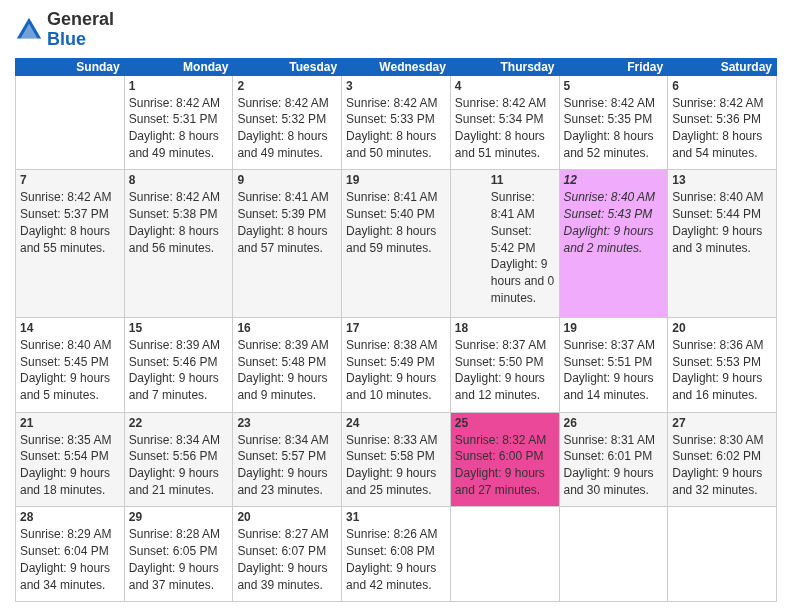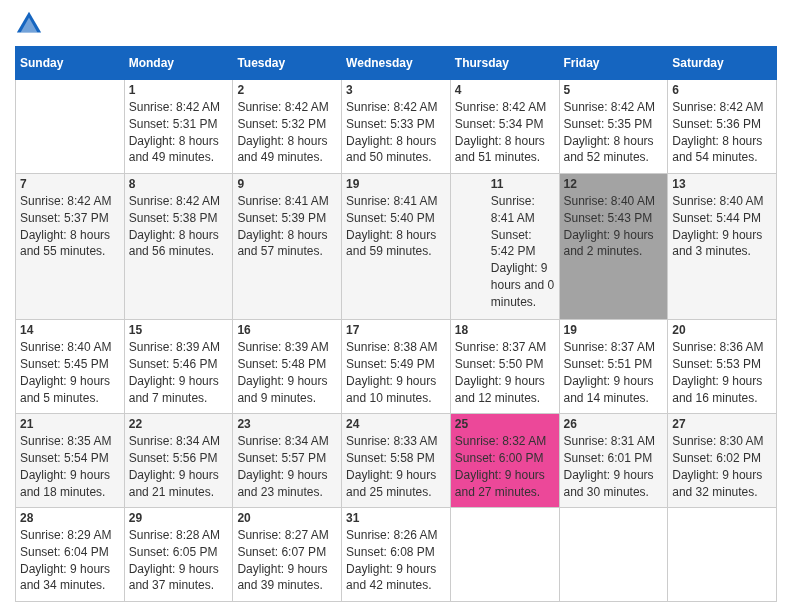--- a/index.html
+++ b/index.html
@@ -54,22 +54,22 @@
     .calendar {
       width: 100%;
       border-collapse: collapse;
       flex: 1;
     }
     .calendar th {
       background-color: #1565C0;
       color: #fff;
       font-size: 12px;
       font-weight: bold;
-      padding: 9px 4px;
-      text-align: left;
+      padding: 1px 4px;
+      text-align: right;
       border: 1px solid #1565C0;
       margin-left: 23px;
     }
     .calendar td {
       border: 1px solid #ccc;
       vertical-align: top;
       padding: 3px 4px;
       width: calc(100% / 7);
       font-size: 10px;
       color: #333;
@@ -90,20 +90,26 @@
 </head>
 <body>
 
 <div class="page">
   <div class="header">
     <div class="logo">
       <svg class="logo-icon" viewBox="0 0 30 30">
         <polygon points="15,2 28,24 2,24" fill="#1565C0"></polygon>
         <polygon points="15,8 24,24 6,24" fill="#fff" opacity="0.4"></polygon>
       </svg>
+      <div>
+        <div class="logo-text">
+          <span class="logo-general">General</span><br>
+          <span class="logo-blue">Blue</span>
+        </div>
+      </div>
     </div>
   </div>
 
   <table class="calendar">
     <thead>
       <tr>
       <th>Sunday</th>
           <th>Monday</th>
           <th>Tuesday</th>
           <th>Wednesday</th>
@@ -154,21 +160,21 @@
             <div class="day-info">Sunrise: 8:41 AM<br>Sunset: 5:39 PM<br>Daylight: 8 hours and 57 minutes.</div>
           </td>
           <td style="background-color: rgb(245, 245, 245);">
             <span class="day-num">19</span>
             <div class="day-info">Sunrise: 8:41 AM<br>Sunset: 5:40 PM<br>Daylight: 8 hours and 59 minutes.</div>
           </td>
           <td style="background-color: rgb(245, 245, 245); padding-left: 40px;">
             <span class="day-num">11</span>
             <div class="day-info">Sunrise: 8:41 AM<br>Sunset: 5:42 PM<br>Daylight: 9 hours and 0 minutes.</div>
           </td>
-          <td style="background-color: #a3a3a3;">
+          <td style="background-color: #f0abfc; font-style: italic;">
             <span class="day-num">12</span>
             <div class="day-info">Sunrise: 8:40 AM<br>Sunset: 5:43 PM<br>Daylight: 9 hours and 2 minutes.</div>
           </td>
           <td style="background-color: rgb(245, 245, 245);">
             <span class="day-num">13</span>
             <div class="day-info">Sunrise: 8:40 AM<br>Sunset: 5:44 PM<br>Daylight: 9 hours and 3 minutes.</div>
           </td>
         </tr>
         <tr style="background-color: rgb(255, 255, 255);">
           <td>

